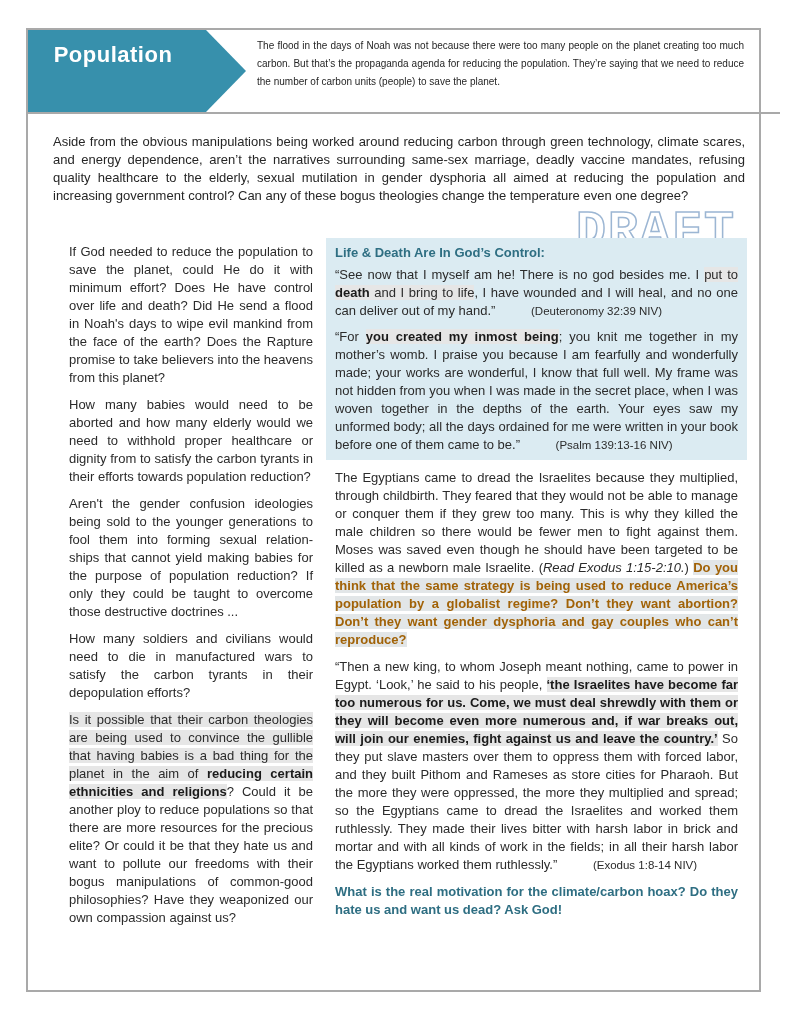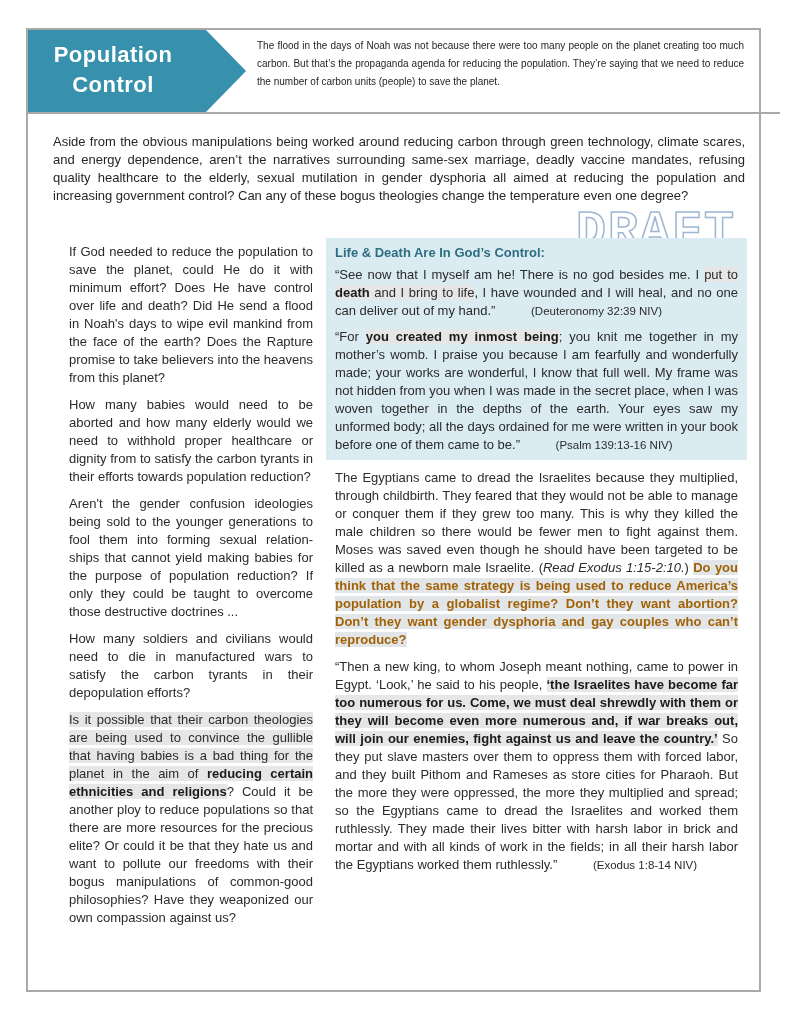--- a/index.html
+++ b/index.html
@@ -41,21 +41,20 @@
 <body>
 
 <div class="frame">
   <div class="header">
     <div class="arrow">
       <svg width="218" height="82" viewBox="0 0 218 82">
         <polygon points="0,0 178,0 218,41 178,82 0,82" fill="#3790ac"></polygon>
       </svg>
       <div class="title">
         <div>Population</div>
-        <div>Control</div>
       </div>
     </div>
     <div class="intro">The flood in the days of Noah was not because there were too many people on the planet creating too much carbon. But that’s the propaganda agenda for reducing the population. They’re saying that we need to reduce the number of carbon units (people) to save the planet.</div>
   </div>
 
   <div class="lead">Aside from the obvious manipulations being worked around reducing carbon through green technology, climate scares, and energy dependence, aren’t the narratives surrounding same-sex marriage, deadly vaccine mandates, refusing quality healthcare to the elderly, sexual mutilation in gender dysphoria all aimed at reducing the population and increasing government control? Can any of these bogus theologies change the temperature even one degree?</div>
 
   <div class="draft">DRAFT</div>
 
   <div class="col-left">
@@ -68,15 +67,16 @@
 
   <div class="col-right">
     <div class="callout">
       <p class="callout-title">Life &amp; Death Are In God’s Control:</p>
       <p><span>“See now that I myself am he! There is no god besides me. I </span><span class="hl">put to </span><b class="hl">death</b><span class="hl"> and I bring to life</span><span>, I have wounded and I will heal, and no one can deliver out of my hand.” </span><span class="ref">(Deuteronomy 32:39 NIV)</span></p>
       <p><span>“For </span><b class="hl">you created my inmost being</b><span>; you knit me together in my mother’s womb. I praise you because I am fearfully and wonderfully made; your works are wonderful, I know that full well. My frame was not hidden from you when I was made in the secret place, when I was woven together in the depths of the earth. Your eyes saw my unformed body; all the days ordained for me were written in your book before one of them came to be.” </span><span class="ref">(Psalm 139:13-16 NIV)</span></p>
     </div>
     <div class="plain">
       <p><span>The Egyptians came to dread the Israelites because they multiplied, through childbirth. They feared that they would not be able to manage or conquer them if they grew too many. This is why they killed the male children so there would be fewer men to fight against them. Moses was saved even though he should have been targeted to be killed as a newborn male Israelite. (</span><i>Read Exodus 1:15-2:10.</i><span>) </span><span class="hl-blue">Do you think that the same strategy is being used to reduce America’s population by a globalist regime? Don’t they want abortion? Don’t they want gender dysphoria and gay couples who can’t reproduce?</span></p>
       <p><span>“Then a new king, to whom Joseph meant nothing, came to power in Egypt. ‘Look,’ he said to his people, </span><b class="hl">‘the Israelites have become far too numerous for us. Come, we must deal shrewdly with them or they will become even more numerous and, if war breaks out, will join our enemies, fight against us and leave the country.’</b><span> So they put slave masters over them to oppress them with forced labor, and they built Pithom and Rameses as store cities for Pharaoh. But the more they were oppressed, the more they multiplied and spread; so the Egyptians came to dread the Israelites and worked them ruthlessly. They made their lives bitter with harsh labor in brick and mortar and with all kinds of work in the fields; in all their harsh labor the Egyptians worked them ruthlessly.” </span><span class="ref">(Exodus 1:8-14 NIV)</span></p>
+      <p class="closing">What is the real motivation for the climate/carbon hoax? Do they hate us and want us dead? Ask God!</p>
     </div>
   </div>
 </div>
 
 </body></html>

